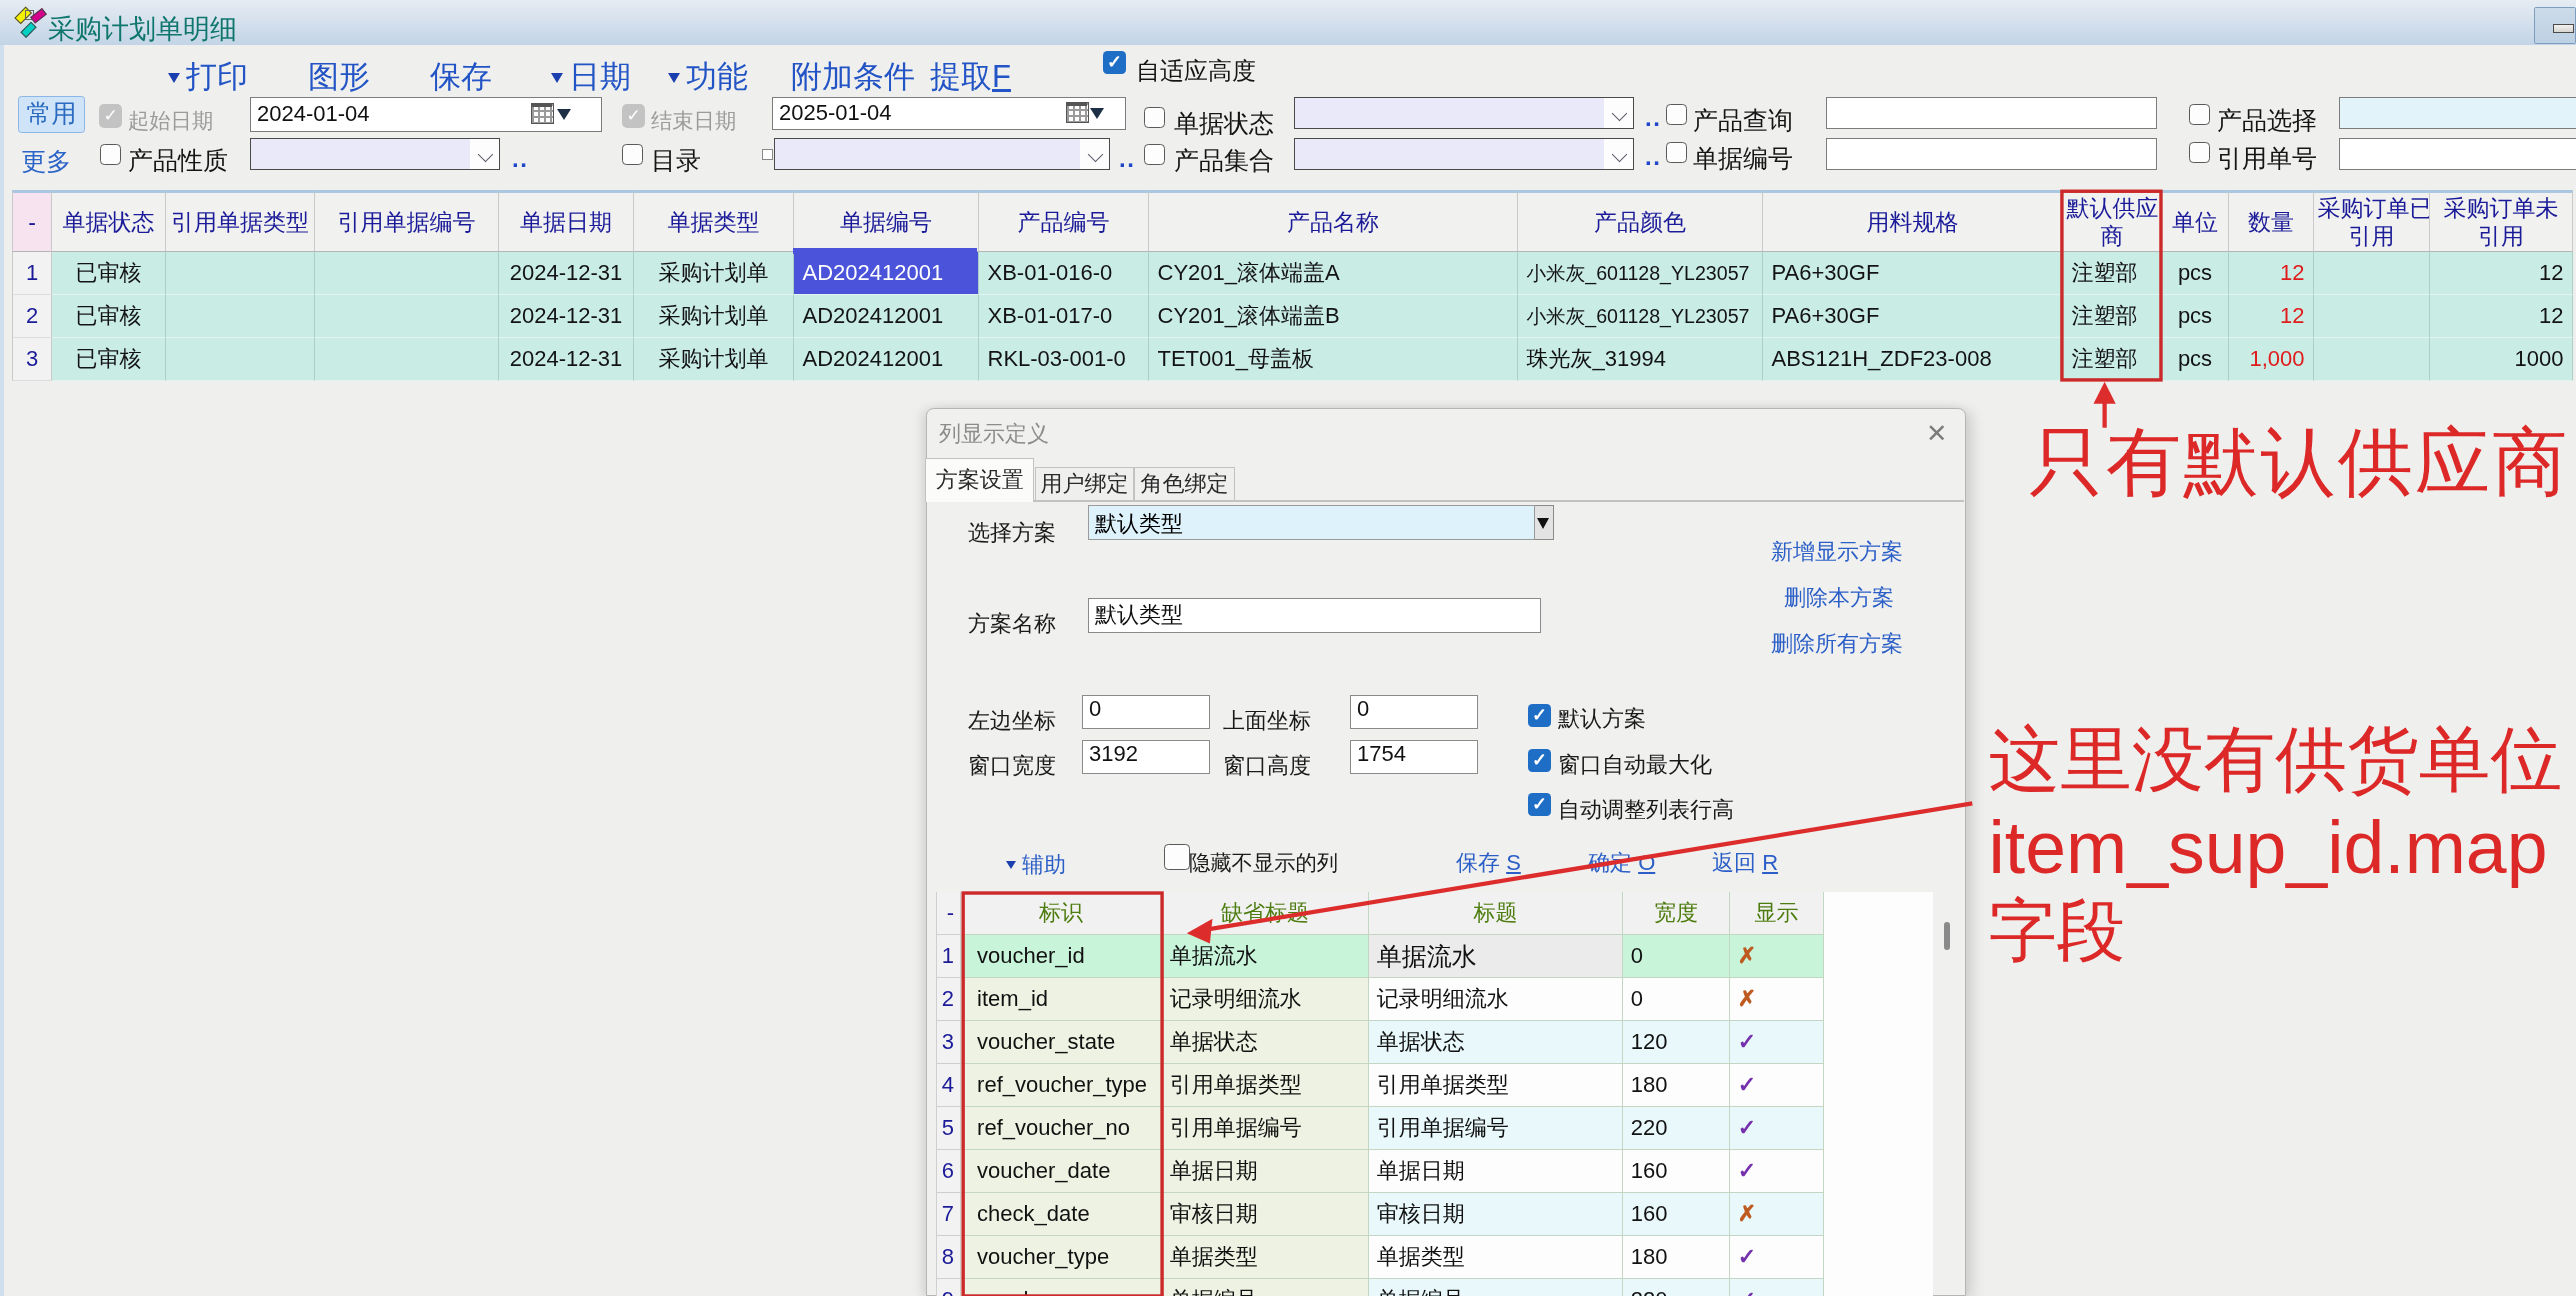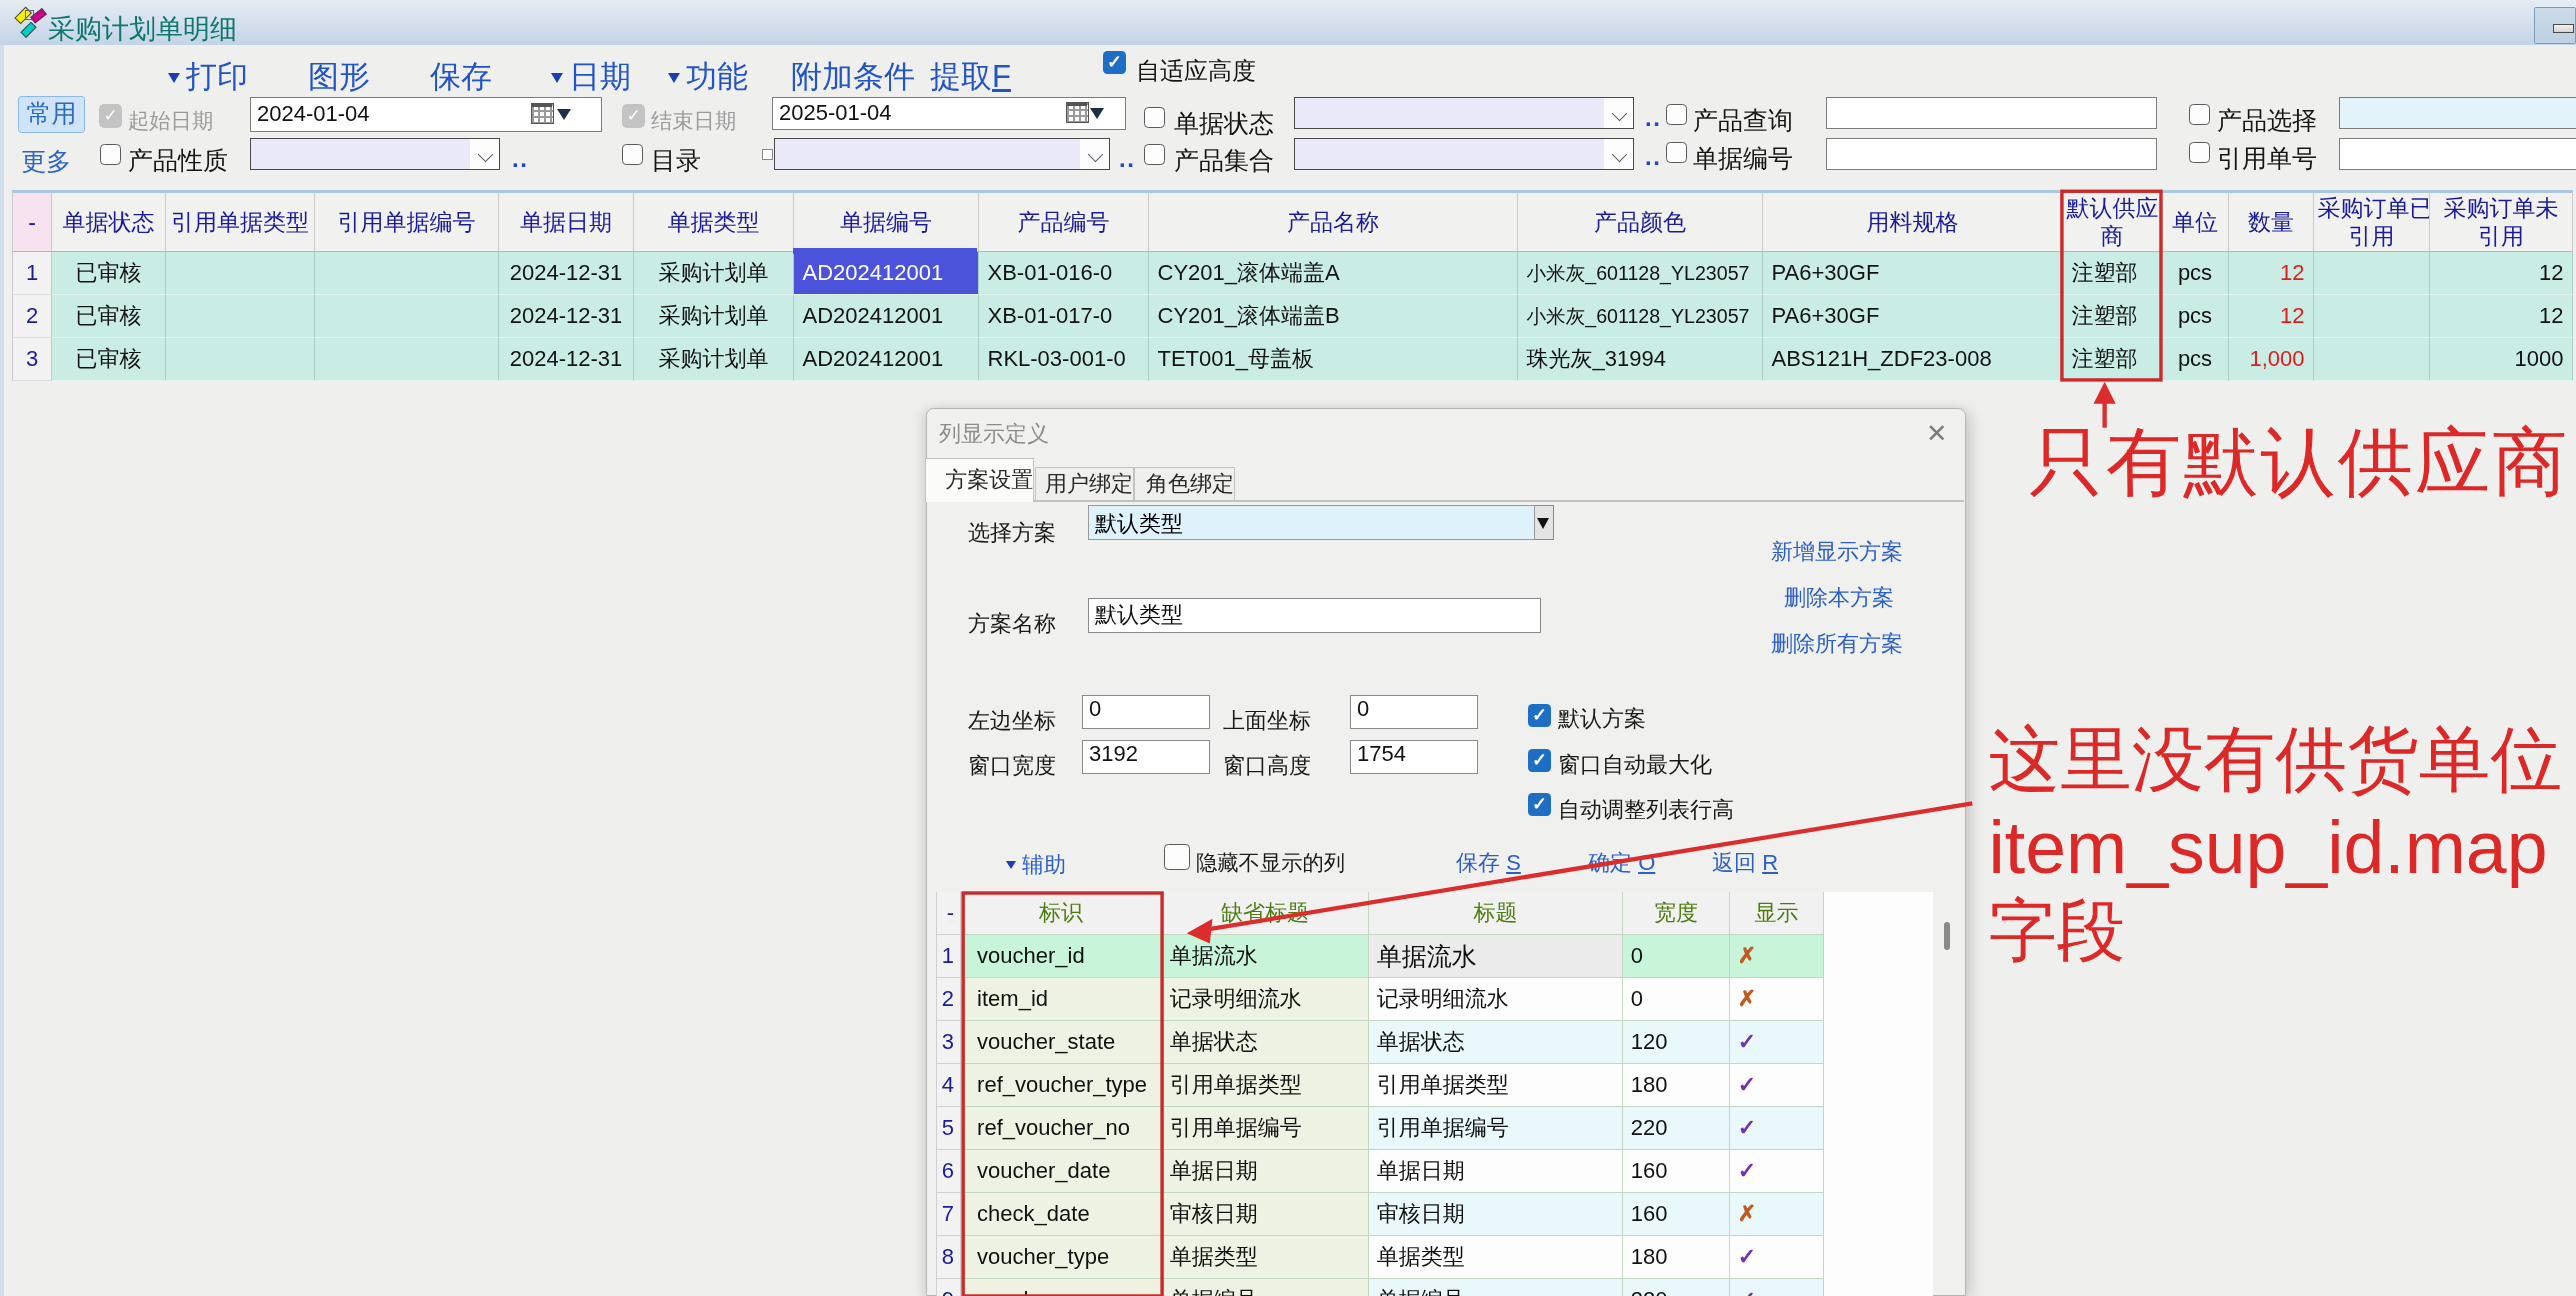--- a/index.html
+++ b/index.html
@@ -34,21 +34,21 @@
 .mg-h td.rn{background:#f7e3ef;border-left:0.9px solid #c9c9c9}
 .mg-r td{background:#c9ece5;color:#131313;font-size:22px;height:43px;border:none;border-right:0.9px solid #abcfc7;border-bottom:0.9px solid #e2f3ef;padding:0 8.5px}
 .mg-r td.rn{background:#f2f2f2;color:#1b1b99;text-align:center;border-right:0.9px solid #c9c9c9;border-bottom:0.9px solid #dcdcdc;border-left:0.9px solid #c9c9c9;padding:0}
 .mg-r td.num{color:#e01c1c;text-align:right}
 .rt{text-align:right}
 .ct{text-align:center;padding:0}
 
 .dlg{left:926px;top:408px;width:1040px;height:888px;background:#f0f0ef;border:1.7px solid #b5b5b5;border-radius:7.7px 7.7px 0 0;box-shadow:6px 3.4px 13.7px rgba(0,0,0,.14),-4.3px 1.7px 10.2px rgba(0,0,0,.09)}
 .dlg-title{left:12px;top:10.2px;font-size:22px;color:#8c8c8c}
 .dlg-x{left:999px;top:9.4px;font-size:25.6px;color:#7c7c7c}
-.tab{top:58px;height:34px;font-size:22px;color:#2a2a2a;border:1.7px solid #c2c2c2;border-bottom:none;background:#efefee;text-align:right;line-height:32px}
+.tab{top:58px;height:34px;font-size:22px;color:#2a2a2a;border:1.7px solid #c2c2c2;border-bottom:none;background:#efefee;text-align:center;line-height:32px}
 .tab.on{background:#fbfbfa;height:44px;top:49px;line-height:41px;z-index:3}
 .tabline{left:0;top:91px;width:1037px;height:1.7px;background:#c2c2c2}
 .dinp{background:#fff;border:1.7px solid #8a8a8a;font-size:22px;color:#111;padding-left:6px}
 .dlbl{font-size:22px;color:#1a1a1a;white-space:nowrap}
 .dblbl{font-size:22px;color:#2b5fc7;white-space:nowrap}
 
 .dgrid td{overflow:hidden;white-space:nowrap}
 .dg-h td{background:#f1f1f1;color:#4d7c0f;font-size:22px;text-align:center;border:none;border-top:0.9px solid #b9cdb9;border-right:0.9px solid #b9cdb9;border-bottom:0.9px solid #b9cdb9;height:40px}
 .dg-h td.rn{background:#f8e3ef;border-left:0.9px solid #b9cdb9}
 .dgrid td{font-size:22px;height:43px;border:none;border-right:0.9px solid #c2d6c2;border-bottom:0.9px solid #c2d6c2;padding:0 7.7px}
@@ -260,21 +260,21 @@
 <div class="abs dlbl" style="left:41px;top:342px">窗口宽度</div>
 <div class="abs dinp" style="left:155px;top:331px;width:128px;height:34px">3192</div>
 <div class="abs dlbl" style="left:296px;top:342px">窗口高度</div>
 <div class="abs dinp" style="left:423px;top:331px;width:128px;height:34px">1754</div>
 <div class="abs cbb" style="left:601px;top:340px">✓</div>
 <div class="abs dlbl" style="left:631px;top:341px">窗口自动最大化</div>
 <div class="abs cbb" style="left:601px;top:384px">✓</div>
 <div class="abs dlbl" style="left:631px;top:386px">自动调整列表行高</div>
 <div class="abs" style="left:79px;top:441px;font-size:22px;color:#2b5fc7"><span class="arr" style="border-left-width:5.1px;border-right-width:5.1px;border-top-width:8.5px;vertical-align:2.6px"></span>辅助</div>
 <div class="abs cb" style="left:237px;top:435px;width:25.6px;height:25.6px"></div>
-<div class="abs dlbl" style="left:269px;top:439px;font-size:21.3px">隐藏不显示的列</div>
+<div class="abs dlbl" style="left:262px;top:439px;font-size:21.3px">隐藏不显示的列</div>
 <div class="abs dblbl" style="left:529px;top:439px">保存 <span style="text-decoration:underline">S</span></div>
 <div class="abs dblbl" style="left:661px;top:439px">确定 <span style="text-decoration:underline">O</span></div>
 <div class="abs dblbl" style="left:785px;top:439px">返回 <span style="text-decoration:underline">R</span></div>
 
 <div class="abs" style="left:8.5px;top:483px;width:997px;height:405px;background:#fdfdfd;overflow:hidden">
 <table class="dgrid" style="position:absolute;left:0;top:0;width:888px">
 <colgroup>
           <col style="width:25.6px">
           <col style="width:201px">
           <col style="width:207px">

